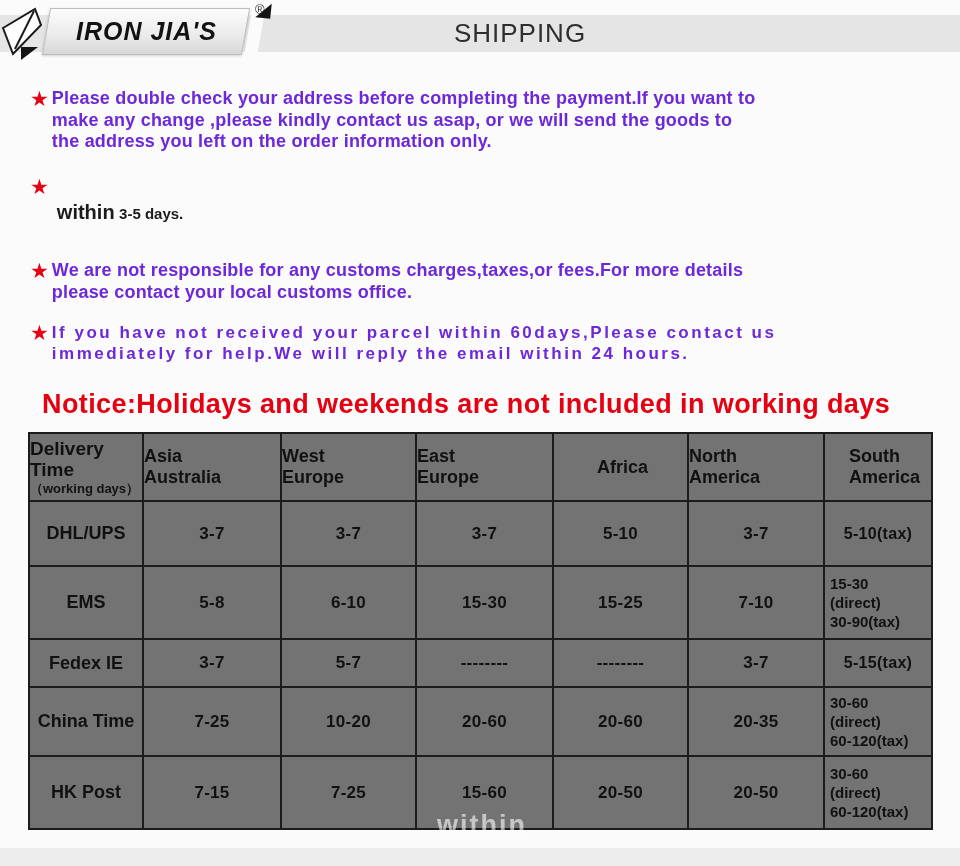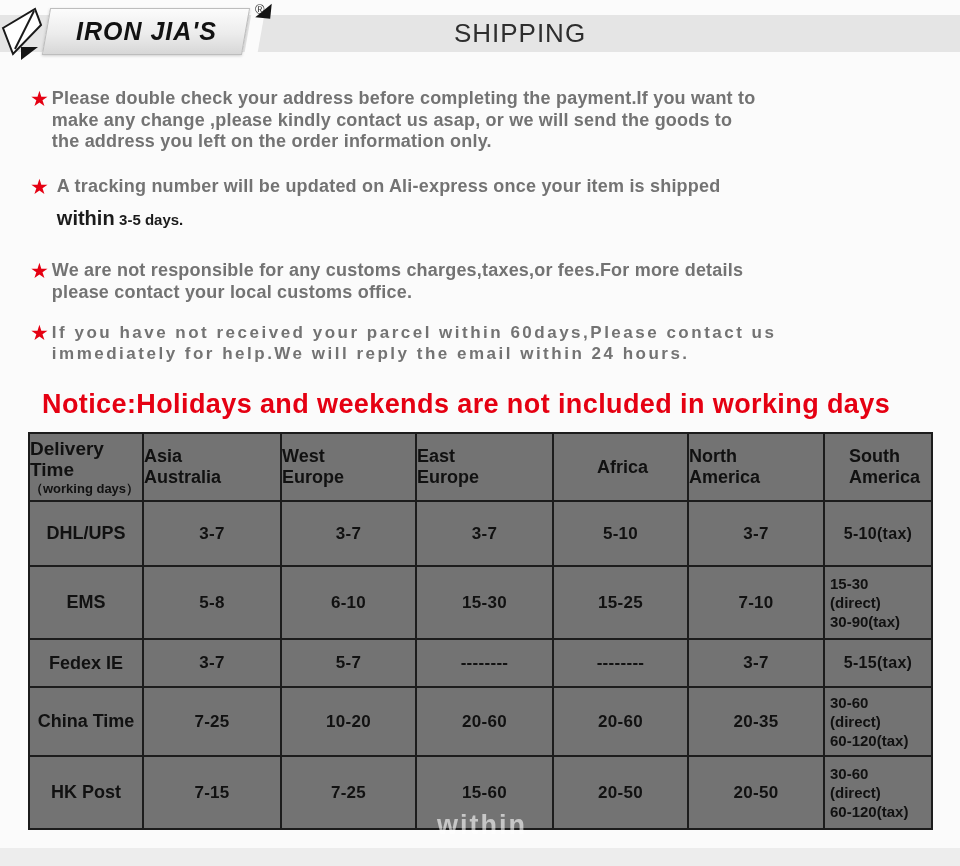--- a/index.html
+++ b/index.html
@@ -49,24 +49,24 @@
   }
   .fold-svg{position:absolute;left:0;top:6px;z-index:6}
 
   
   .notice{position:absolute;left:30px;display:flex;align-items:flex-start}
   .star{
     color:var(--accent-red,#e50012);font-size:21px;line-height:22px;
     margin-right:3px;flex:0 0 auto;font-weight:400;
   }
   .notice-text{
-    font-size:18px;font-weight:700;line-height:21.5px;color:#737373;
+    font-size:18px;font-weight:700;line-height:21.5px;color:#6d28d9;
     white-space:pre-line;letter-spacing:.2px;
   }
-  .n2-line2{margin-top:9px}
+  .n2-line2{margin-top:25px}
   .n2-within{font-size:20px;font-weight:700}
   .n2-days{font-size:15px;font-weight:700}
   .notice-text.spread{font-size:17px;letter-spacing:2.5px;line-height:21px}
   .notice-heading{
     position:absolute;left:30px;top:377px;margin:12px;width:915px;
     font-size:27px;font-weight:700;color:var(--accent-red,#e50012);
     letter-spacing:.4px;white-space:nowrap;
   }
 
   
@@ -130,21 +130,20 @@
   <div class="notice" style="top:88px">
     <span class="star">★</span>
     <div class="notice-text">Please double check your address before completing the payment.If you want to
 make any change ,please kindly contact us asap, or we will send the goods to
 the address you left on the order information only.</div>
   </div>
 
   <div class="notice" style="top:176px">
     <span class="star" style="margin-right:8px">★</span>
     <div>
-      <div class="notice-text">A tracking number will be updated on Ali-express once your item is shipped</div>
       <div class="n2-line2">
         <span class="n2-within">within</span>
         <span class="n2-days">3-5 days.</span>
       </div>
     </div>
   </div>
 
   <div class="notice" style="top:260px">
     <span class="star">★</span>
     <div class="notice-text">We are not responsible for any customs charges,taxes,or fees.For more details

